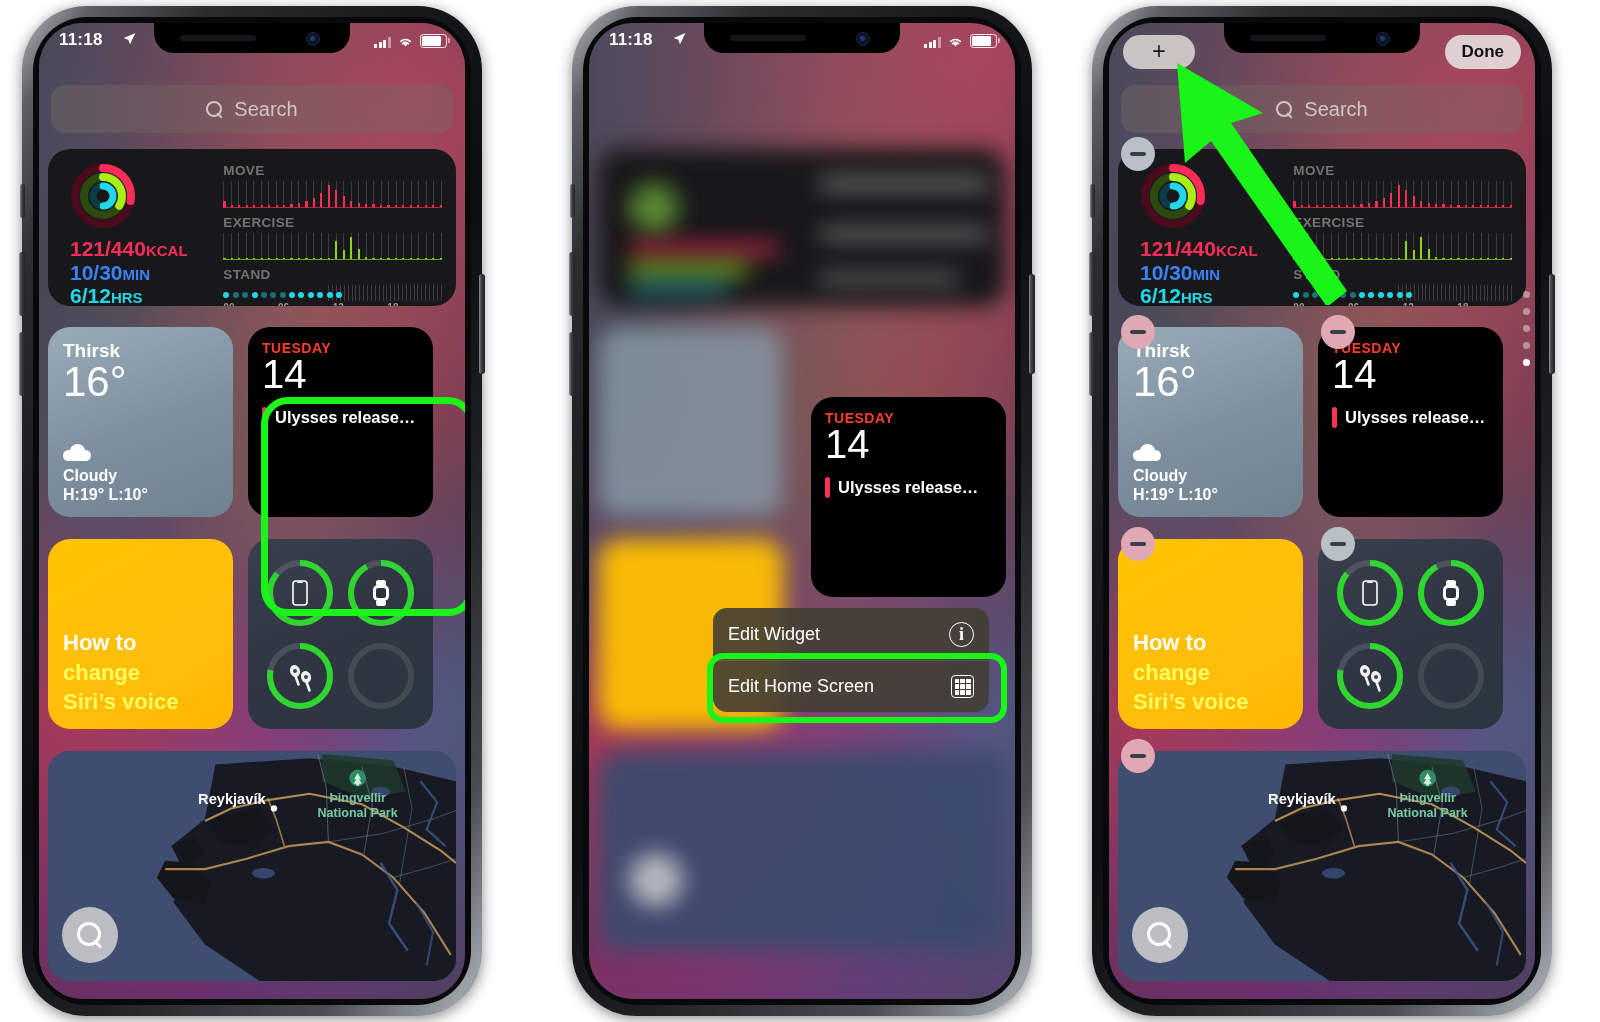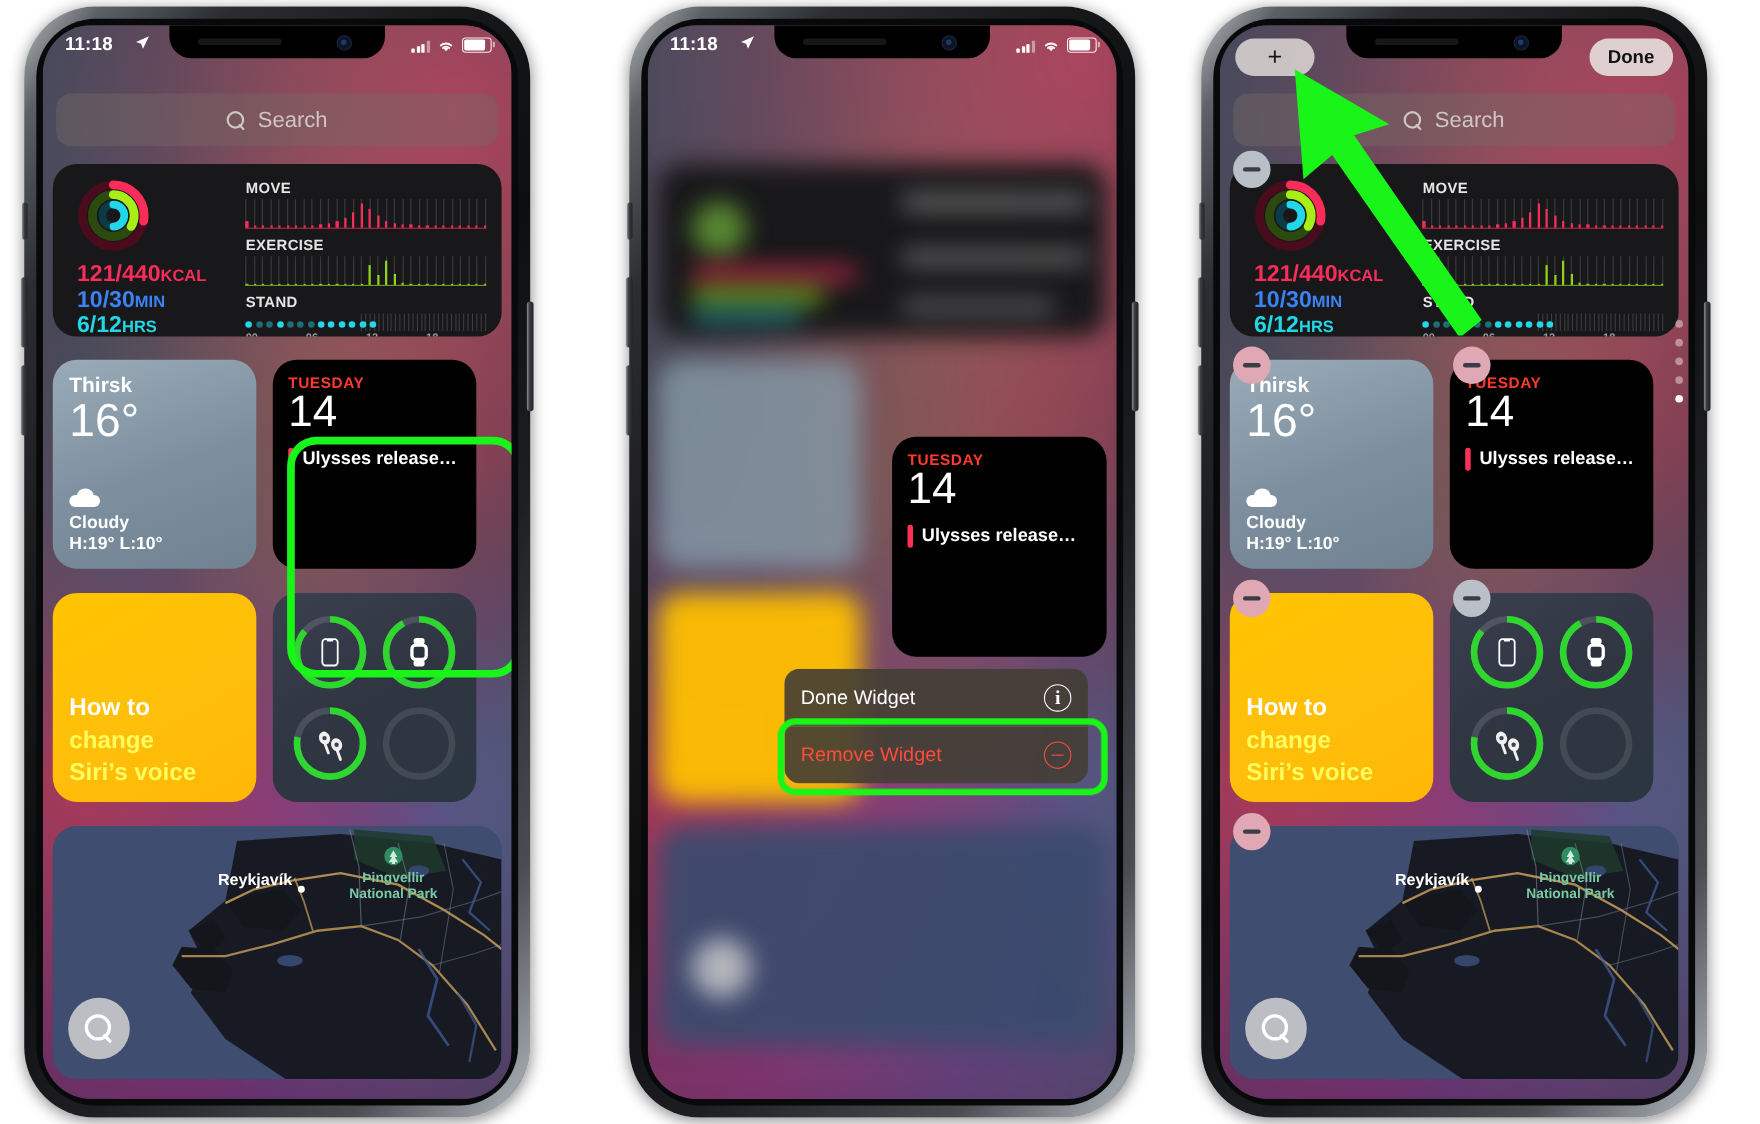--- a/index.html
+++ b/index.html
@@ -89,21 +89,21 @@
   .fit-left{width:42%;padding:14px 0 0 22px;box-sizing:border-box;}
   .rings{width:66px;height:66px;position:relative;}
   .rings svg{display:block;}
   .fit-stats{margin-top:8px;line-height:1.12;font-weight:bold;}
   .fit-stats div{font-size:21px;white-space:nowrap;}
   .fit-stats .u{font-size:15px;}
   .s-move{color:#fa2d5a;}
   .s-ex{color:#3b82f6;}
   .s-st{color:#22d7e8;}
   .fit-right{flex:1;padding:14px 14px 6px 4px;box-sizing:border-box;}
-  .ch-label{color:#e5e5e5;font-size:13.5px;font-weight:bold;letter-spacing:.35px;margin-bottom:3px;}
+  .ch-label{color:#737373;font-size:13.5px;font-weight:bold;letter-spacing:.35px;margin-bottom:3px;}
   .chart{position:relative;height:27px;margin-bottom:7px;}
   .ticks{position:absolute;inset:0;display:flex;justify-content:space-between;}
   .ticks i{width:1px;background:rgba(255,255,255,.16);display:block;}
   .baseline{position:absolute;left:0;right:0;bottom:0;height:1px;}
   .bars2{position:absolute;left:0;right:0;bottom:1px;height:26px;display:flex;align-items:flex-end;justify-content:space-between;}
   .bars2 i{width:2.2px;display:block;}
   .dots{position:absolute;left:0;bottom:3px;display:flex;gap:3.4px;}
   .dots i{width:6px;height:6px;border-radius:50%;background:#22d7e8;display:block;}
   .axis{display:flex;color:#9a9a9e;font-size:10px;font-weight:bold;margin-top:1px;}
   .axis span{width:25%;}
@@ -622,26 +622,34 @@
         <div class="cal-day">TUESDAY</div>
         <div class="cal-num">14</div>
         <div class="cal-ev">
           <b></b>
           <span>Ulysses release…</span>
         </div>
       </div>
 
       <div class="ctxmenu">
         <div class="ctxitem">
-          <span>Done Widget</span>
+          <span>Edit Widget</span>
           <span class="ic ic-info">i</span>
         </div>
-        <div class="ctxitem danger">
-          <span>Remove Widget</span>
-          <span class="ic ic-minus">
+        <div class="ctxitem">
+          <span>Edit Home Screen</span>
+          <span class="ic ic-home">
+              <b></b>
+              <b></b>
+              <b></b>
+              <b></b>
+              <b></b>
+              <b></b>
+              <b></b>
+              <b></b>
               <b></b>
             </span>
         </div>
       </div>
 
       <div class="hl hl-menu" style="left:118px;top:630px;width:288px;height:58px;z-index:60;"></div>
     </div>
   </div>
 
   <div class="phone p3">

